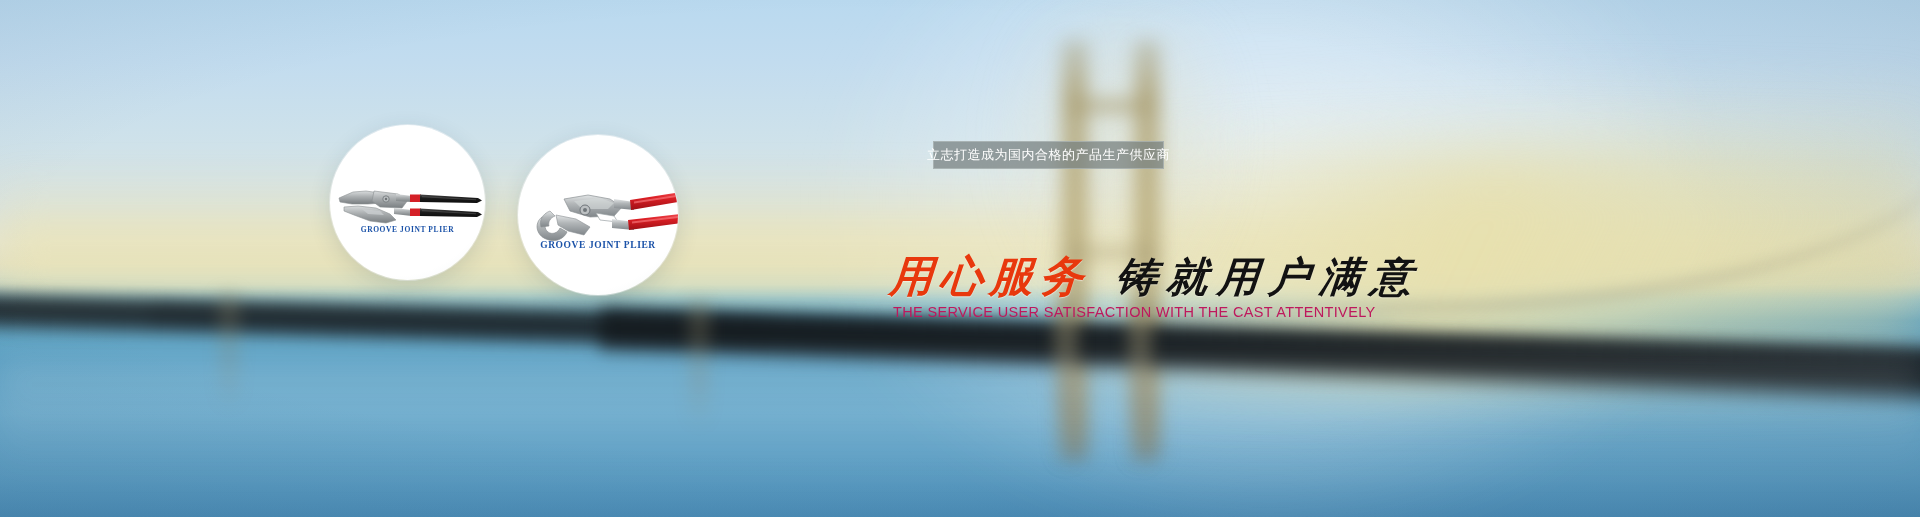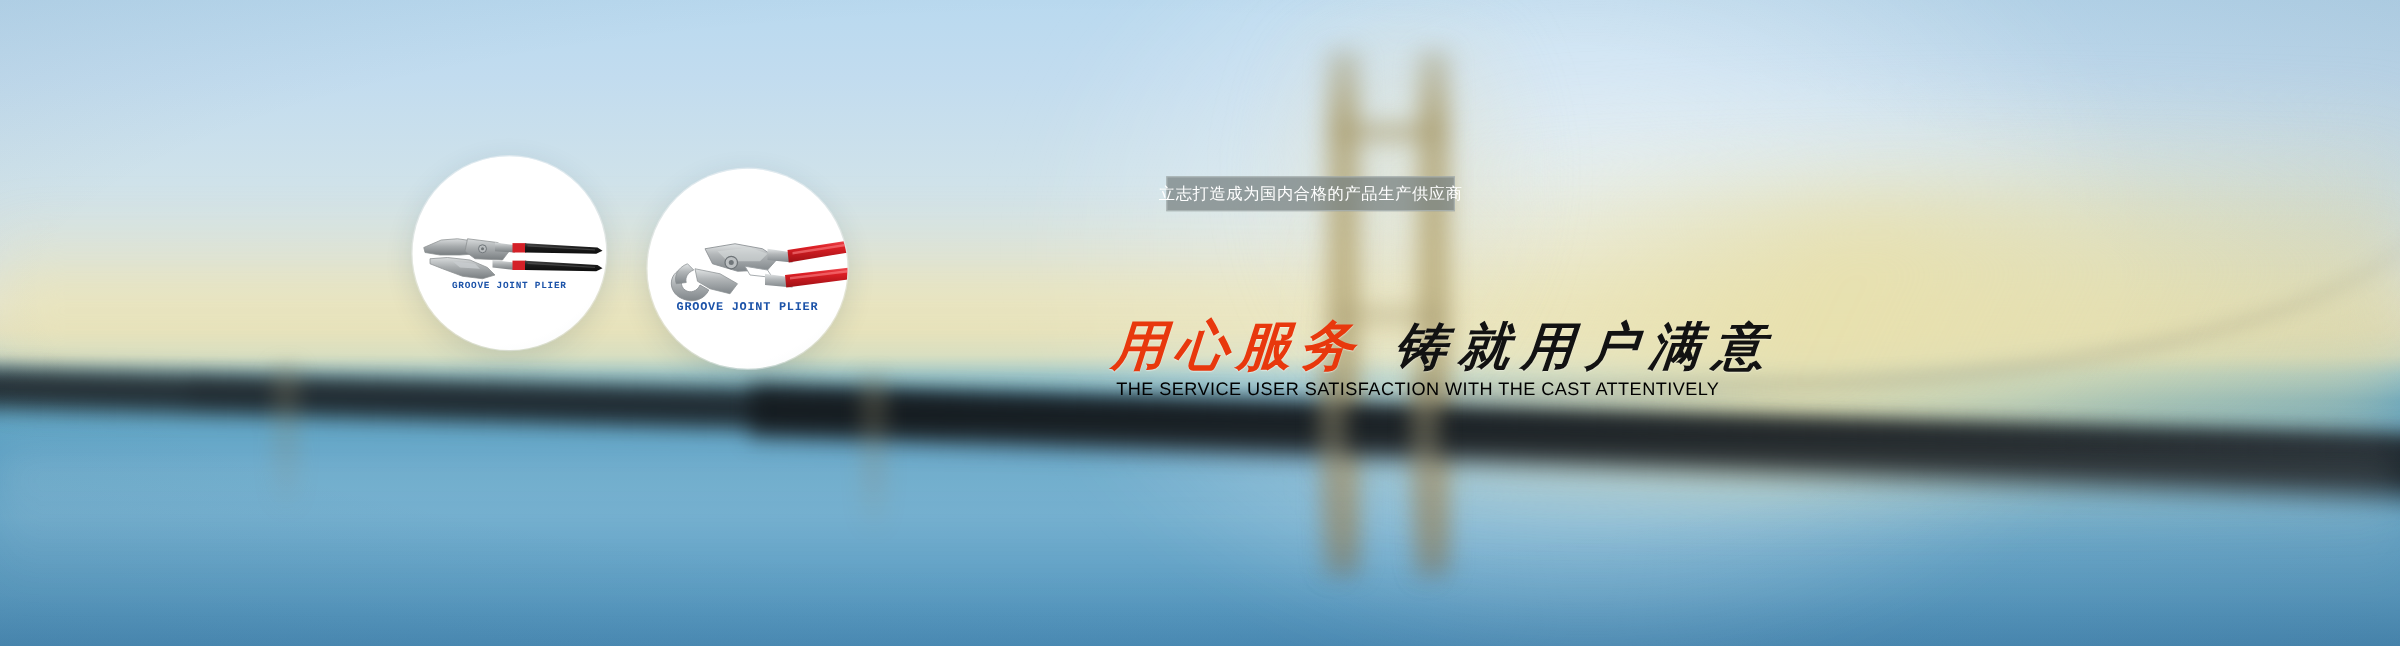--- a/index.html
+++ b/index.html
@@ -149,21 +149,21 @@
     background:radial-gradient(circle at 42% 34%,#ffffff 0%,#ffffff 72%,#f6f8f9 88%,#eef2f4 100%);
     box-shadow:0 6px 22px rgba(40,70,90,.16), 0 0 0 1px rgba(255,255,255,.5);
     overflow:hidden;
   }
   .circle-1{left:330px;top:125px;width:155px;height:155px;}
   .circle-2{left:518px;top:135px;width:160px;height:160px;}
 
   .plier-label{
     position:absolute;left:0;right:0;text-align:center;
     color:#1b52a8;font-weight:bold;letter-spacing:.6px;
-    font-family:Liberation Mono, monospace;
+    font-family:Liberation Serif, serif;
   }
   .circle-1 .plier-label{top:100px;font-size:7.5px;}
   .circle-2 .plier-label{top:105px;font-size:9.5px;}
 
   
   .plier-art{position:absolute;}
   .p1-art{left:6px;top:52px;width:150px;height:60px;}
   .p2-art{left:12px;top:48px;width:165px;height:66px;}
 
   
@@ -197,21 +197,21 @@
     color:#121212;
     font-family:"DejaVu Serif","Liberation Serif",serif;
     font-size:41px;font-weight:bold;letter-spacing:10px;
     font-style:italic;
     transform:skewX(-5deg);
     margin-left:26px;
     text-shadow:0 1px 1px rgba(255,255,255,.35);
   }
   .subhead{
     position:absolute;left:893px;top:304px;
-    color:#000000;font-size:14.5px;letter-spacing:.35px;
+    color:#be185d;font-size:14.5px;letter-spacing:.35px;
     font-family:"Liberation Sans","DejaVu Sans",sans-serif;
     white-space:nowrap;
   }
 </style>
 </head>
 <body>
 
 <div class="banner">
 
   <div class="bg-sky"></div>

